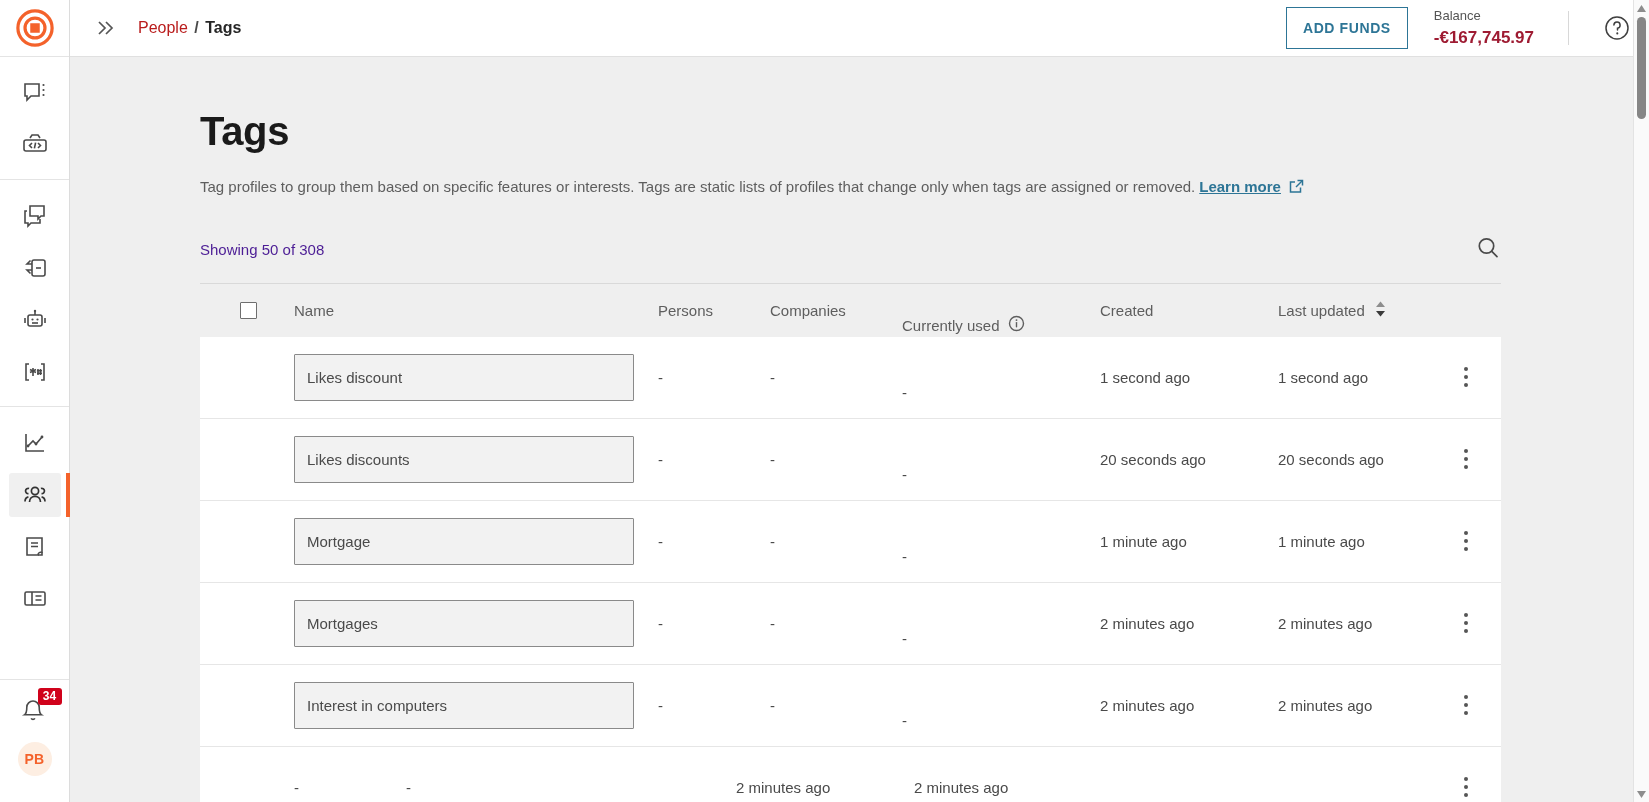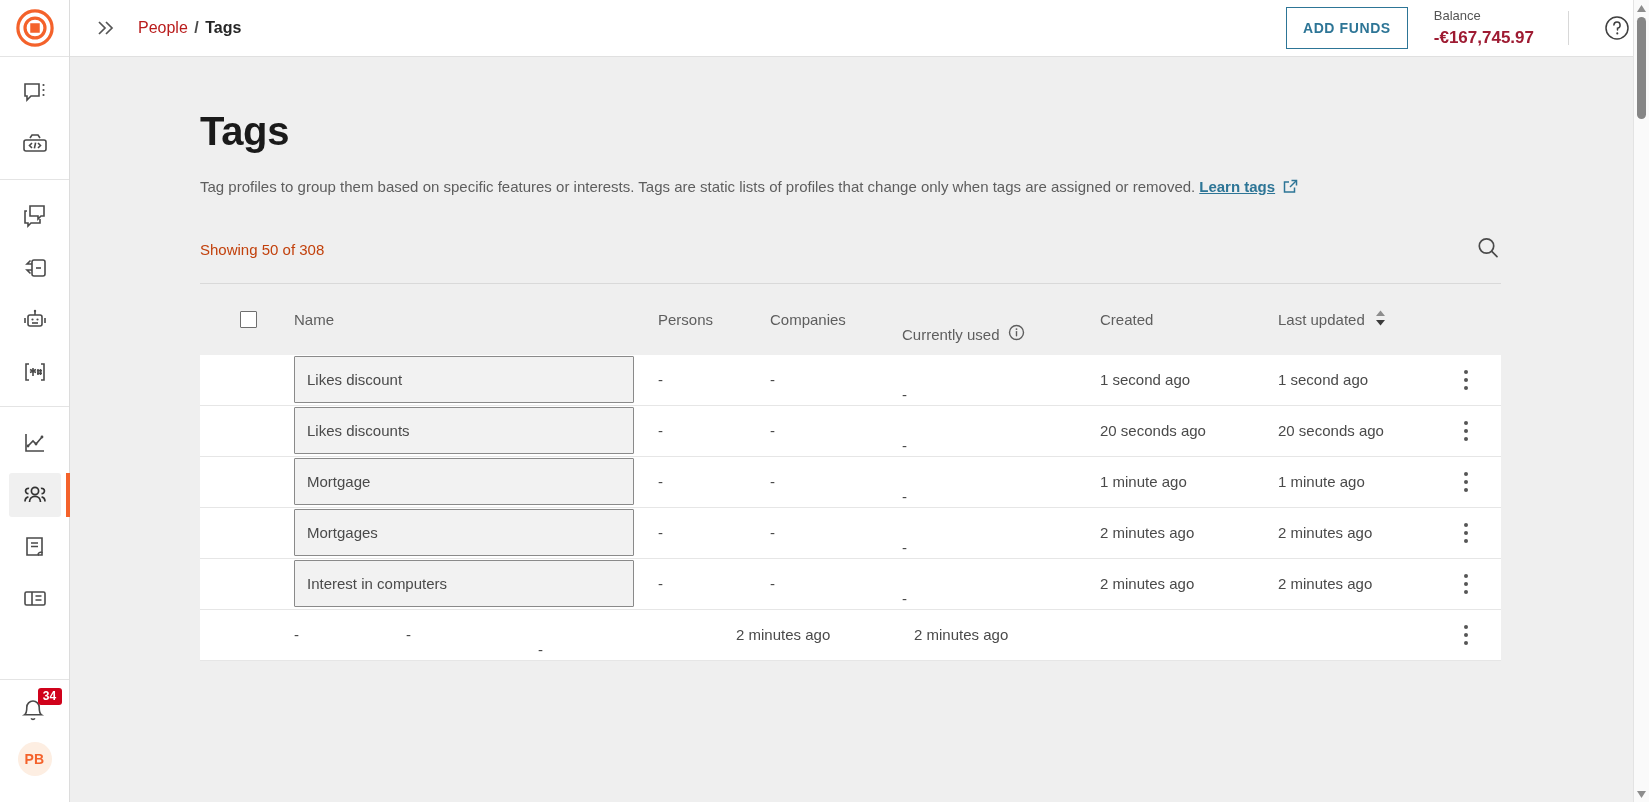--- a/index.html
+++ b/index.html
@@ -126,36 +126,36 @@
     margin-top: 22px; font-size: 15px; color: #5e5e5e; line-height: 1.45;
   }
   .learn-more {
     color: #2d7596; text-decoration: underline; font-weight: bold;
     cursor: pointer; margin-left: 4px;
   }
   .ext-icon { display: inline-block; vertical-align: -3px; margin-left: 7px; cursor: pointer; }
 
   .list-meta {
     margin-top: 34px; display: flex; align-items: center;
-    font-size: 15px; color: #c2410c; height: 30px;
+    font-size: 15px; color: #4c1d95; height: 30px;
   }
   .search-icon { margin-left: auto; cursor: pointer; color: #4a4a4a; }
 
   .table-wrap { margin-top: 18px; }
   .thead {
     display: flex; align-items: center;
     border-top: 1px solid #d9d9d9;
-    height: 72px;
+    height: 54px;
     font-size: 15px; color: #5e5e5e;
   }
   .trow {
     display: flex; align-items: center;
     background: #ffffff;
     border-bottom: 1px solid #e6e6e6;
-    height: 51px;
+    height: 82px;
     font-size: 15px; color: #4a4a4a;
   }
   .c-check  { flex: 0 0 94px; display: flex; align-items: center; padding-left: 40px; }
   .c-name   { flex: 0 0 364px; }
   .c-persons{ flex: 0 0 112px; }
   .c-comp   { flex: 0 0 132px; }
   .c-used   { flex: 0 0 198px; display: flex; align-items: center; margin-top: 30px; }
   .c-created{ flex: 0 0 178px; }
   .c-updated{ flex: 1 1 auto; display: flex; align-items: center; }
   .c-menu   { flex: 0 0 70px; display: flex; align-items: center; justify-content: center; }
@@ -344,21 +344,21 @@
     </header>
 
     <section class="content">
       <div class="content-inner">
 
         <div class="page-head">
           <h1 class="page-title">Tags</h1>
         </div>
 
         <p class="page-desc">
-          <span>Tag profiles to group them based on specific features or interests. Tags are static lists of profiles that change only when tags are assigned or removed.</span><a class="learn-more">Learn tags</a><span class="ext-icon"><svg width="17" height="17" viewBox="0 0 17 17" fill="none" stroke="#2d7596" stroke-width="1.5">
+          <span>Tag profiles to group them based on specific features or interests. Tags are static lists of profiles that change only when tags are assigned or removed.</span><a class="learn-more">Learn more</a><span class="ext-icon"><svg width="17" height="17" viewBox="0 0 17 17" fill="none" stroke="#2d7596" stroke-width="1.5">
                 <path d="M9.5 2.5h5v5"></path>
                 <path d="M8 9l6.5-6.5"></path>
                 <path d="M12.5 9.5V14H2.5V4H7"></path>
               </svg></span>
         </p>
 
         <div class="list-meta">
           <span>Showing 50 of 308</span>
           <span class="search-icon">
             <svg width="26" height="26" viewBox="0 0 26 26" fill="none" stroke="#4a4a4a" stroke-width="1.7">

